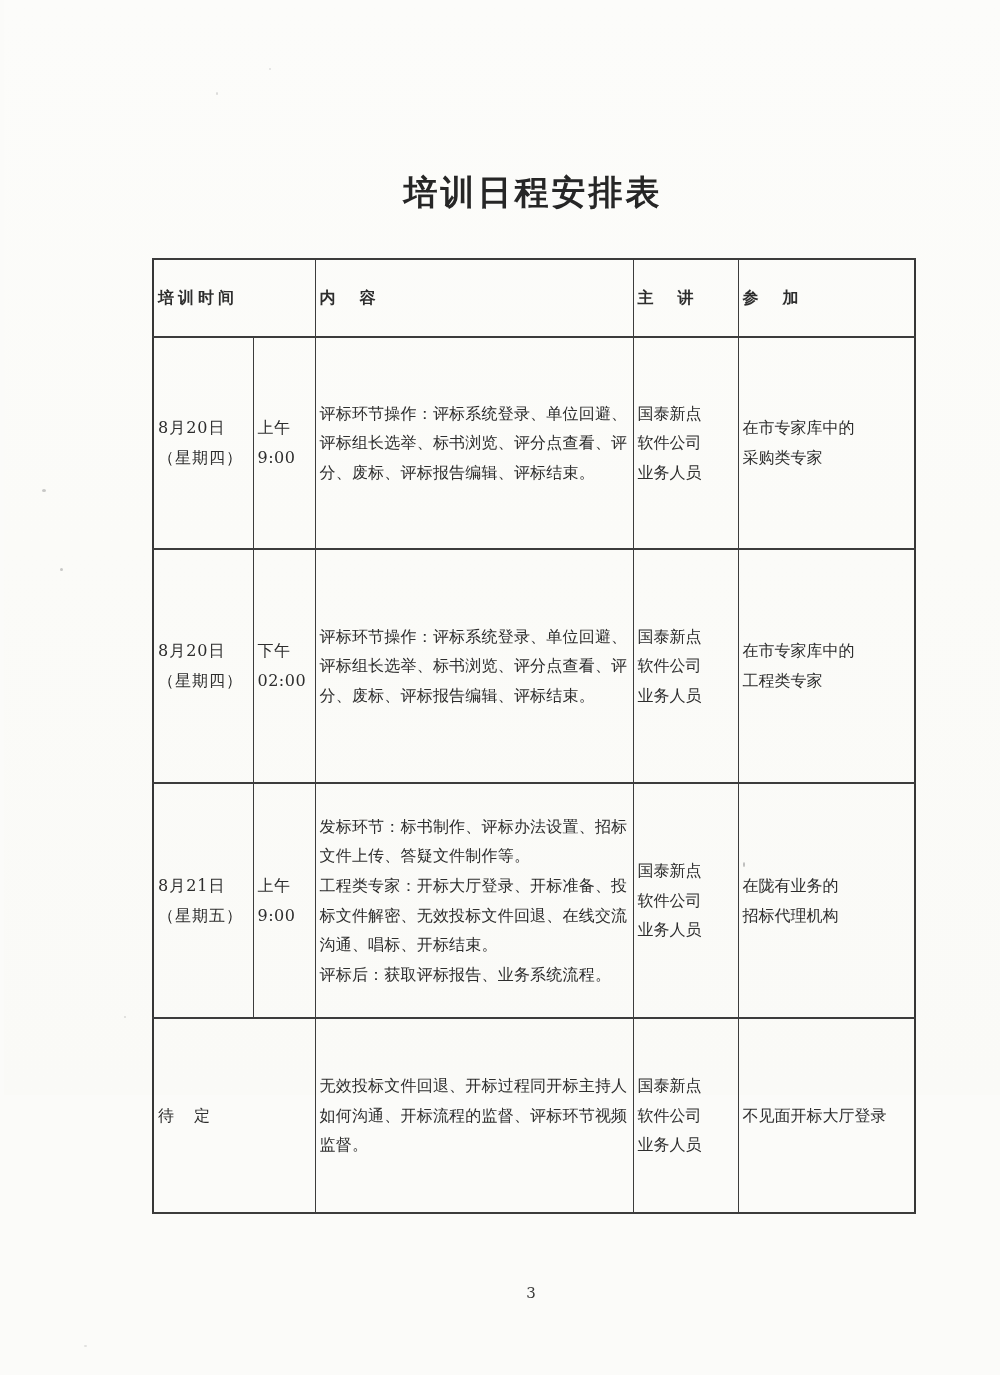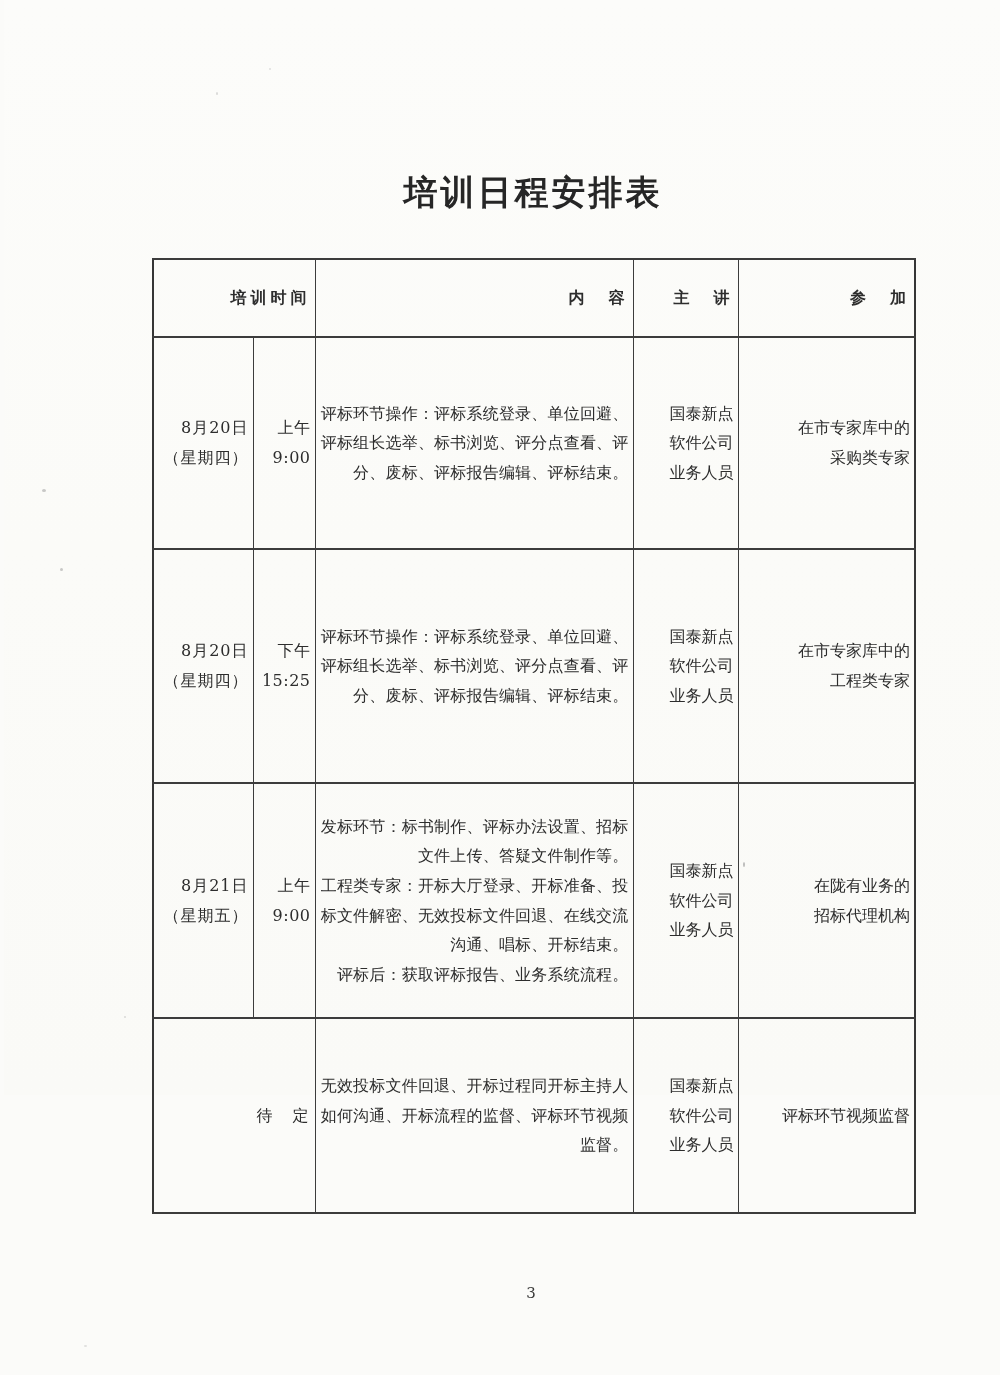--- a/index.html
+++ b/index.html
@@ -34,21 +34,21 @@
     table-layout: fixed;
     border-collapse: collapse;
     border: 2px solid #363636;
   }
   table.schedule td {
     border: 1px solid #3c3c3c;
     border-top: 2px solid #3c3c3c;
     border-bottom: 2px solid #3c3c3c;
     vertical-align: middle;
     font-size: 16px;
-    text-align: right;
+    text-align: left;
     white-space: pre-line;
     line-height: 1.85;
     padding: 4px;
     color: #2d2d2d;
   }
   tr.r-head { height: 78px; }
   tr.r1 { height: 212px; }
   tr.r2 { height: 234px; }
   tr.r3 { height: 235px; }
   tr.r4 { height: 195px; }
@@ -118,21 +118,21 @@
 软件公司
 业务人员</td>
         <td class="c-part">在市专家库中的
 采购类专家</td>
       </tr>
 
       <tr class="r2">
         <td class="c-date">8月20日
 （星期四）</td>
         <td class="c-time">下午
-15:25</td>
+02:00</td>
         <td class="c-content">评标环节操作：评标系统登录、单位回避、评标组长选举、标书浏览、评分点查看、评分、废标、评标报告编辑、评标结束。</td>
         <td class="c-speaker">国泰新点
 软件公司
 业务人员</td>
         <td class="c-part">在市专家库中的
 工程类专家</td>
       </tr>
 
       <tr class="r3">
         <td class="c-date">8月21日
@@ -148,21 +148,21 @@
         <td class="c-part">在陇有业务的
 招标代理机构</td>
       </tr>
 
       <tr class="r4">
         <td colspan="2" class="c-merged">待　定</td>
         <td class="c-content">无效投标文件回退、开标过程同开标主持人如何沟通、开标流程的监督、评标环节视频监督。</td>
         <td class="c-speaker">国泰新点
 软件公司
 业务人员</td>
-        <td class="c-part">评标环节视频监督</td>
+        <td class="c-part">不见面开标大厅登录</td>
       </tr>
     </tbody>
   </table>
 
   <div class="pagenum">3</div>
 
   <div class="speck" style="left:38px;top:489px;width:4px;height:3px;"></div>
   <div class="speck" style="left:56px;top:568px;width:3px;height:3px;"></div>
   <div class="speck" style="left:212px;top:92px;width:2px;height:3px;opacity:0.3;"></div>
   <div class="speck" style="left:739px;top:862px;width:2px;height:5px;opacity:0.55;"></div>

